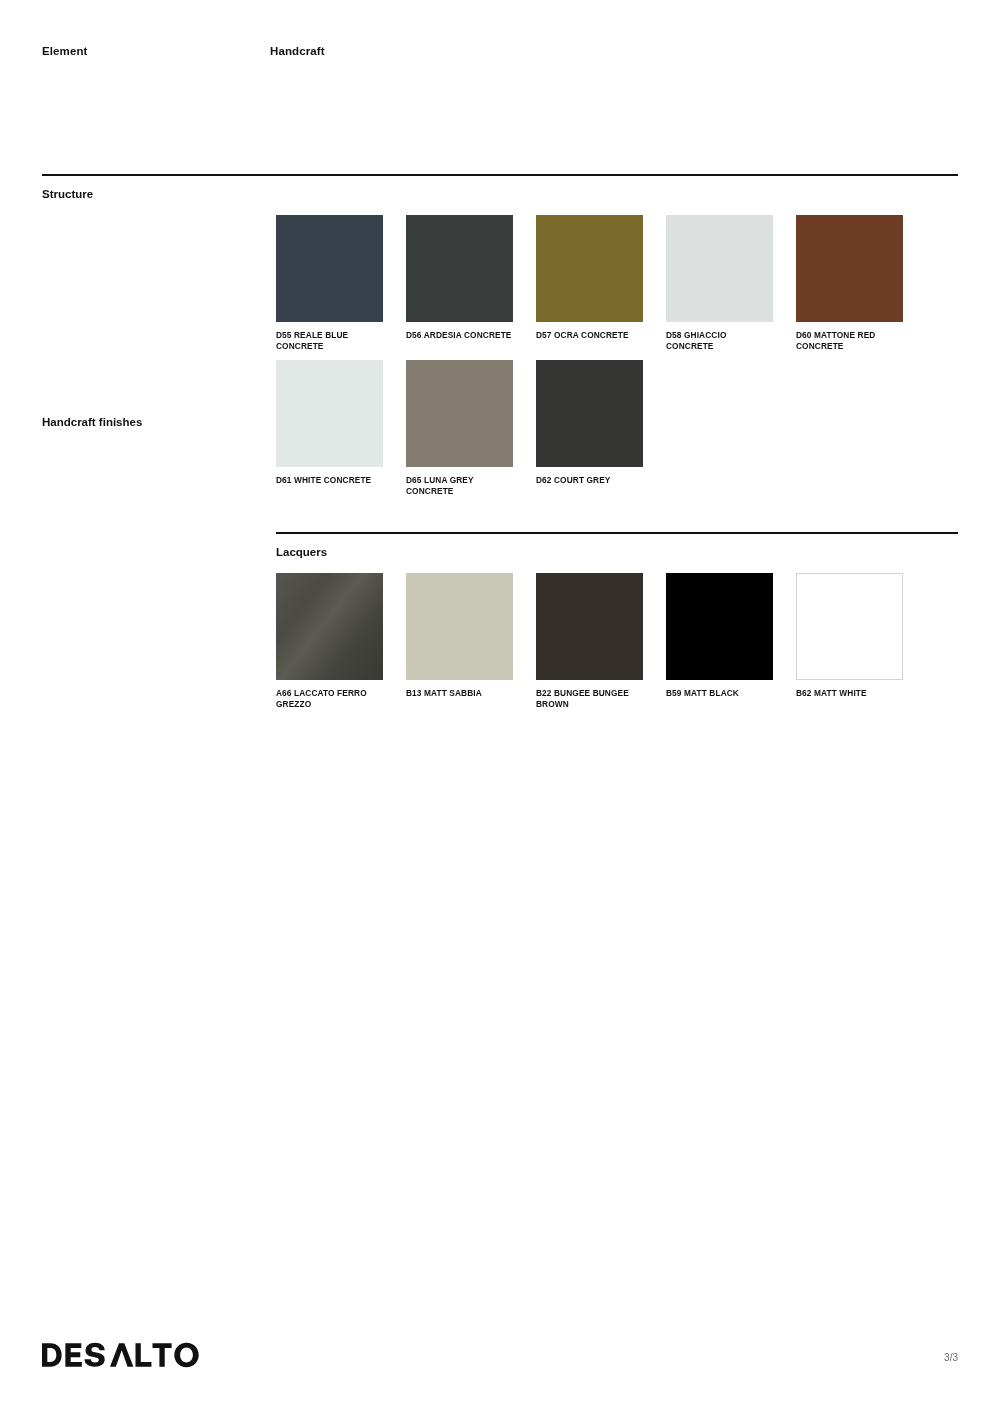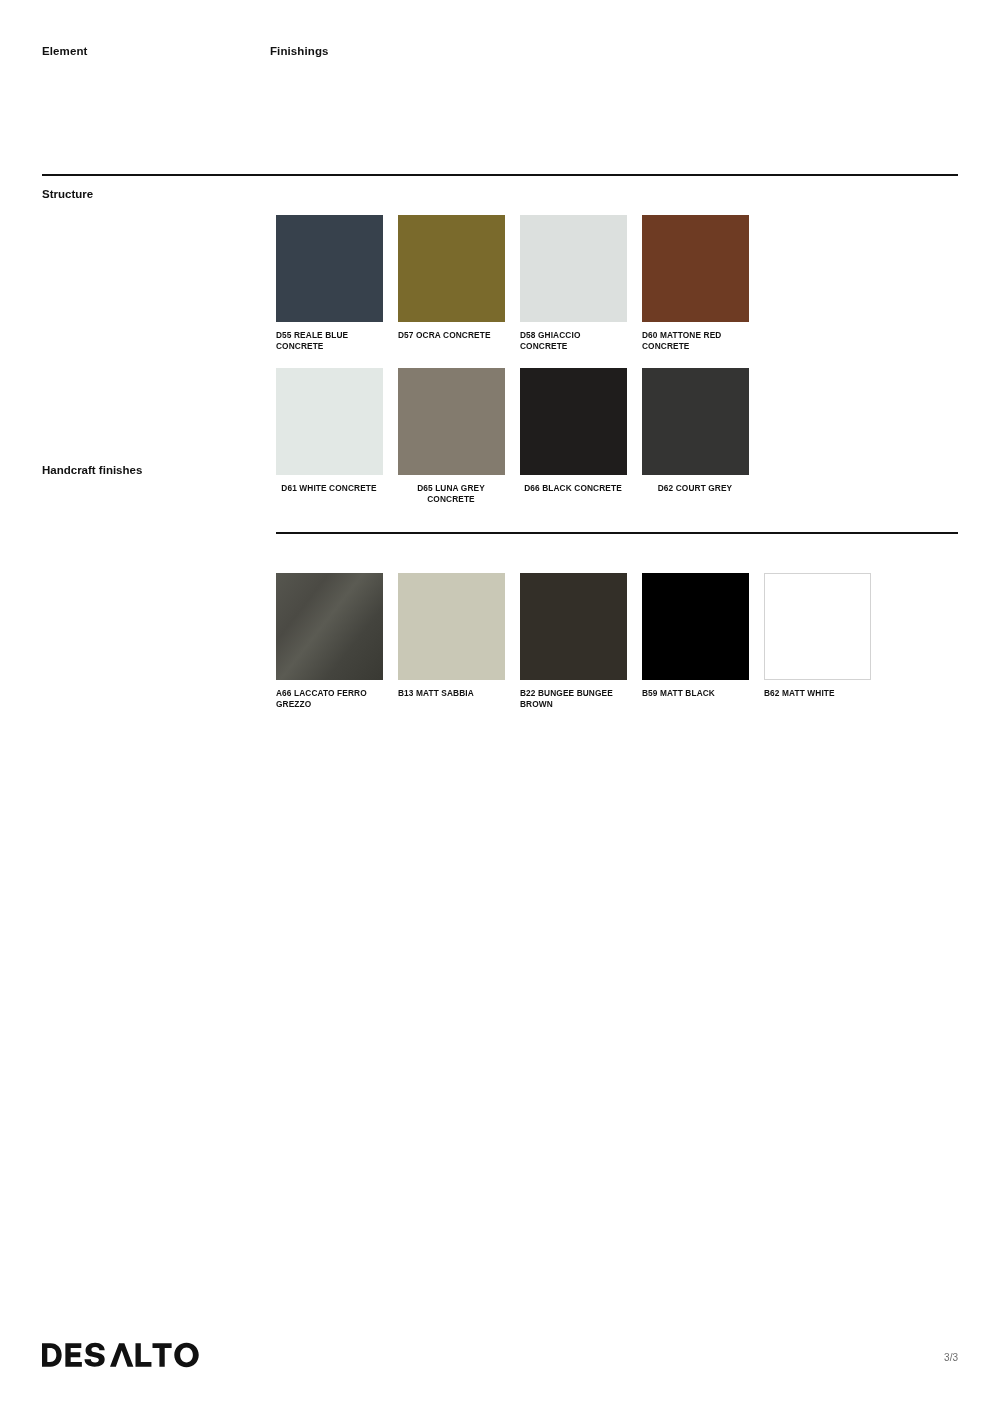--- a/index.html
+++ b/index.html
@@ -75,33 +75,32 @@
     font-size: 11.5px;
     font-weight: bold;
     line-height: 14px;
     color: #111111;
   }
   .group-title {
     font-size: 11.5px;
     font-weight: bold;
     line-height: 14px;
     color: #111111;
-    margin-top: 48px;
   }
 
   
   .swatch-area {
     position: absolute;
     left: 276px;
     width: 684px;
   }
   .swatch-row {
     display: flex;
     flex-wrap: nowrap;
-    gap: 8px;
+    gap: 16px;
   }
   .swatch-cell {
     width: 114px;
     flex: 0 0 114px;
     padding-right: 0px;
   }
   .swatch-chip {
     width: 107px;
     height: 107px;
     display: block;
@@ -148,21 +147,21 @@
 </head>
 <body>
 
 <div class="page">
 
   <div class="doc-header">
     <div class="col-element">
       <div class="hdr-label">Element</div>
     </div>
     <div class="col-finish">
-      <div class="hdr-label">Finishings</div>
+      <div class="hdr-label">Handcraft</div>
     </div>
   </div>
 
   <div class="rule-full" style="top:174px;"></div>
 
   <div class="section-row" style="top:187px;">
     <div class="col-element">
       <div class="section-title">Structure</div>
     </div>
     <div class="col-finish">
@@ -170,47 +169,47 @@
     </div>
   </div>
 
   <div class="swatch-area" style="top:215px;">
     <div class="swatch-row">
       <div class="swatch-cell">
         <span class="swatch-chip" style="background:#37414C;"></span>
         <div class="swatch-name">D55 REALE BLUE CONCRETE</div>
       </div>
       <div class="swatch-cell">
+        <span class="swatch-chip" style="background:#383C3B;"></span>
+        <div class="swatch-name">D56 ARDESIA CONCRETE</div>
+      </div>
+      <div class="swatch-cell">
         <span class="swatch-chip" style="background:#7A6A2C;"></span>
         <div class="swatch-name">D57 OCRA CONCRETE</div>
       </div>
       <div class="swatch-cell">
         <span class="swatch-chip" style="background:#DCE0DE;"></span>
         <div class="swatch-name">D58 GHIACCIO CONCRETE</div>
       </div>
       <div class="swatch-cell">
         <span class="swatch-chip" style="background:#6E3B23;"></span>
         <div class="swatch-name">D60 MATTONE RED CONCRETE</div>
       </div>
     </div>
   </div>
 
-  <div class="swatch-area" style="top:368px;text-align:center;">
+  <div class="swatch-area" style="top:360px;">
     <div class="swatch-row">
       <div class="swatch-cell">
         <span class="swatch-chip" style="background:#E2E8E5;"></span>
         <div class="swatch-name">D61 WHITE CONCRETE</div>
       </div>
       <div class="swatch-cell">
         <span class="swatch-chip" style="background:#837B6E;"></span>
         <div class="swatch-name">D65 LUNA GREY CONCRETE</div>
-      </div>
-      <div class="swatch-cell">
-        <span class="swatch-chip" style="background:#1F1D1C;"></span>
-        <div class="swatch-name">D66 BLACK CONCRETE</div>
       </div>
       <div class="swatch-cell">
         <span class="swatch-chip" style="background:#343433;"></span>
         <div class="swatch-name">D62 COURT GREY</div>
       </div>
     </div>
   </div>
 
   <div class="rule-section" style="top:532px;"></div>
 

